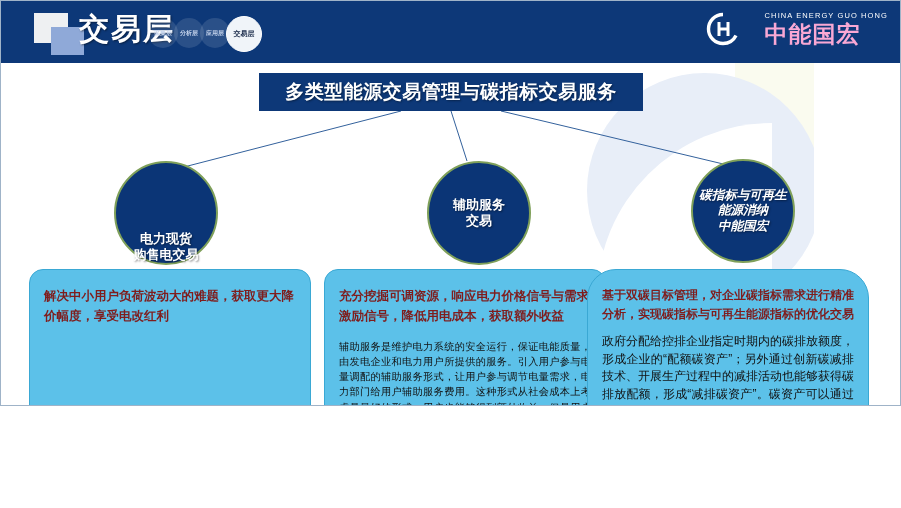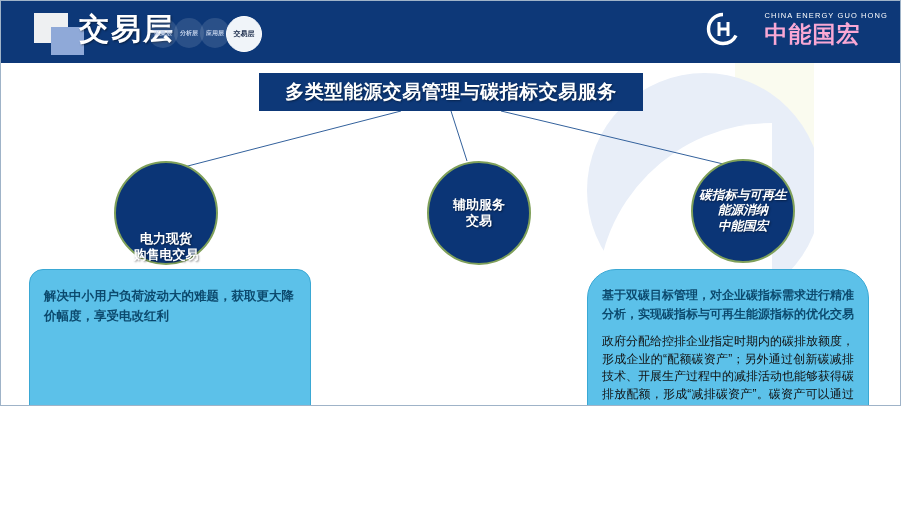--- a/index.html
+++ b/index.html
@@ -153,21 +153,21 @@
     border-radius:14px;
     box-sizing:border-box;
     padding:16px 14px 10px 14px;
     z-index:3;
     overflow:hidden;
   }
   .p-one{left:28px;}
   .p-two{left:323px;}
   .p-three{left:586px;border-radius:29px;}
   .panel-head{
-    font-size:12.5px;font-weight:bold;color:#0c4a6e;
+    font-size:12.5px;font-weight:bold;color:#7f1d1d;
     line-height:1.62;margin:0 0 12px 0;
   }
   .panel-body{
     font-size:10.5px;color:#111111;line-height:1.5;margin:0;
     text-align:justify;
   }
   .p-three .panel-head{font-size:12px;line-height:1.58;margin-bottom:9px;}
   .p-three .panel-body{font-size:12px;line-height:1.48;}
   .p-two .panel-body{font-size:10.2px;}
 </style>
@@ -244,19 +244,23 @@
       <span>碳指标与可再生</span><br>
       <span>能源消纳</span><br>
       <span>中能国宏</span>
     </div>
   </div>
 
   <div class="panel p-one">
     <p class="panel-head">解决中小用户负荷波动大的难题，获取更大降价幅度，享受电改红利</p>
   </div>
 
+  <div class="panel p-two">
+    <p class="panel-head">充分挖掘可调资源，响应电力价格信号与需求激励信号，降低用电成本，获取额外收益</p>
+    <p class="panel-body">辅助服务是维护电力系统的安全运行，保证电能质量，由发电企业和电力用户所提供的服务。引入用户参与电量调配的辅助服务形式，让用户参与调节电量需求，电力部门给用户辅助服务费用。这种形式从社会成本上考虑是最好的形式，用户也能够得到额外收益。但是用户不能直接参与调控，它需要我们这种可调符合聚合商来对接电力调度中心，接收调度任务做系统化的响应。</p>
+  </div>
 
   <div class="panel p-three">
     <p class="panel-head">基于双碳目标管理，对企业碳指标需求进行精准分析，实现碳指标与可再生能源指标的优化交易</p>
     <p class="panel-body">政府分配给控排企业指定时期内的碳排放额度，形成企业的“配额碳资产”；另外通过创新碳减排技术、开展生产过程中的减排活动也能够获得碳排放配额，形成“减排碳资产”。碳资产可以通过交易将其增值、获取经济利益，也可以作为资产做抵押贷款。我们为企业碳资产保值、增值。主要包括低碳规划、配额申报、配额交易的前端资产管理，碳市场分析、以及碳资产托管、碳金融增值服务等内容</p>
   </div>
 
 </div>
 
 </body></html>

